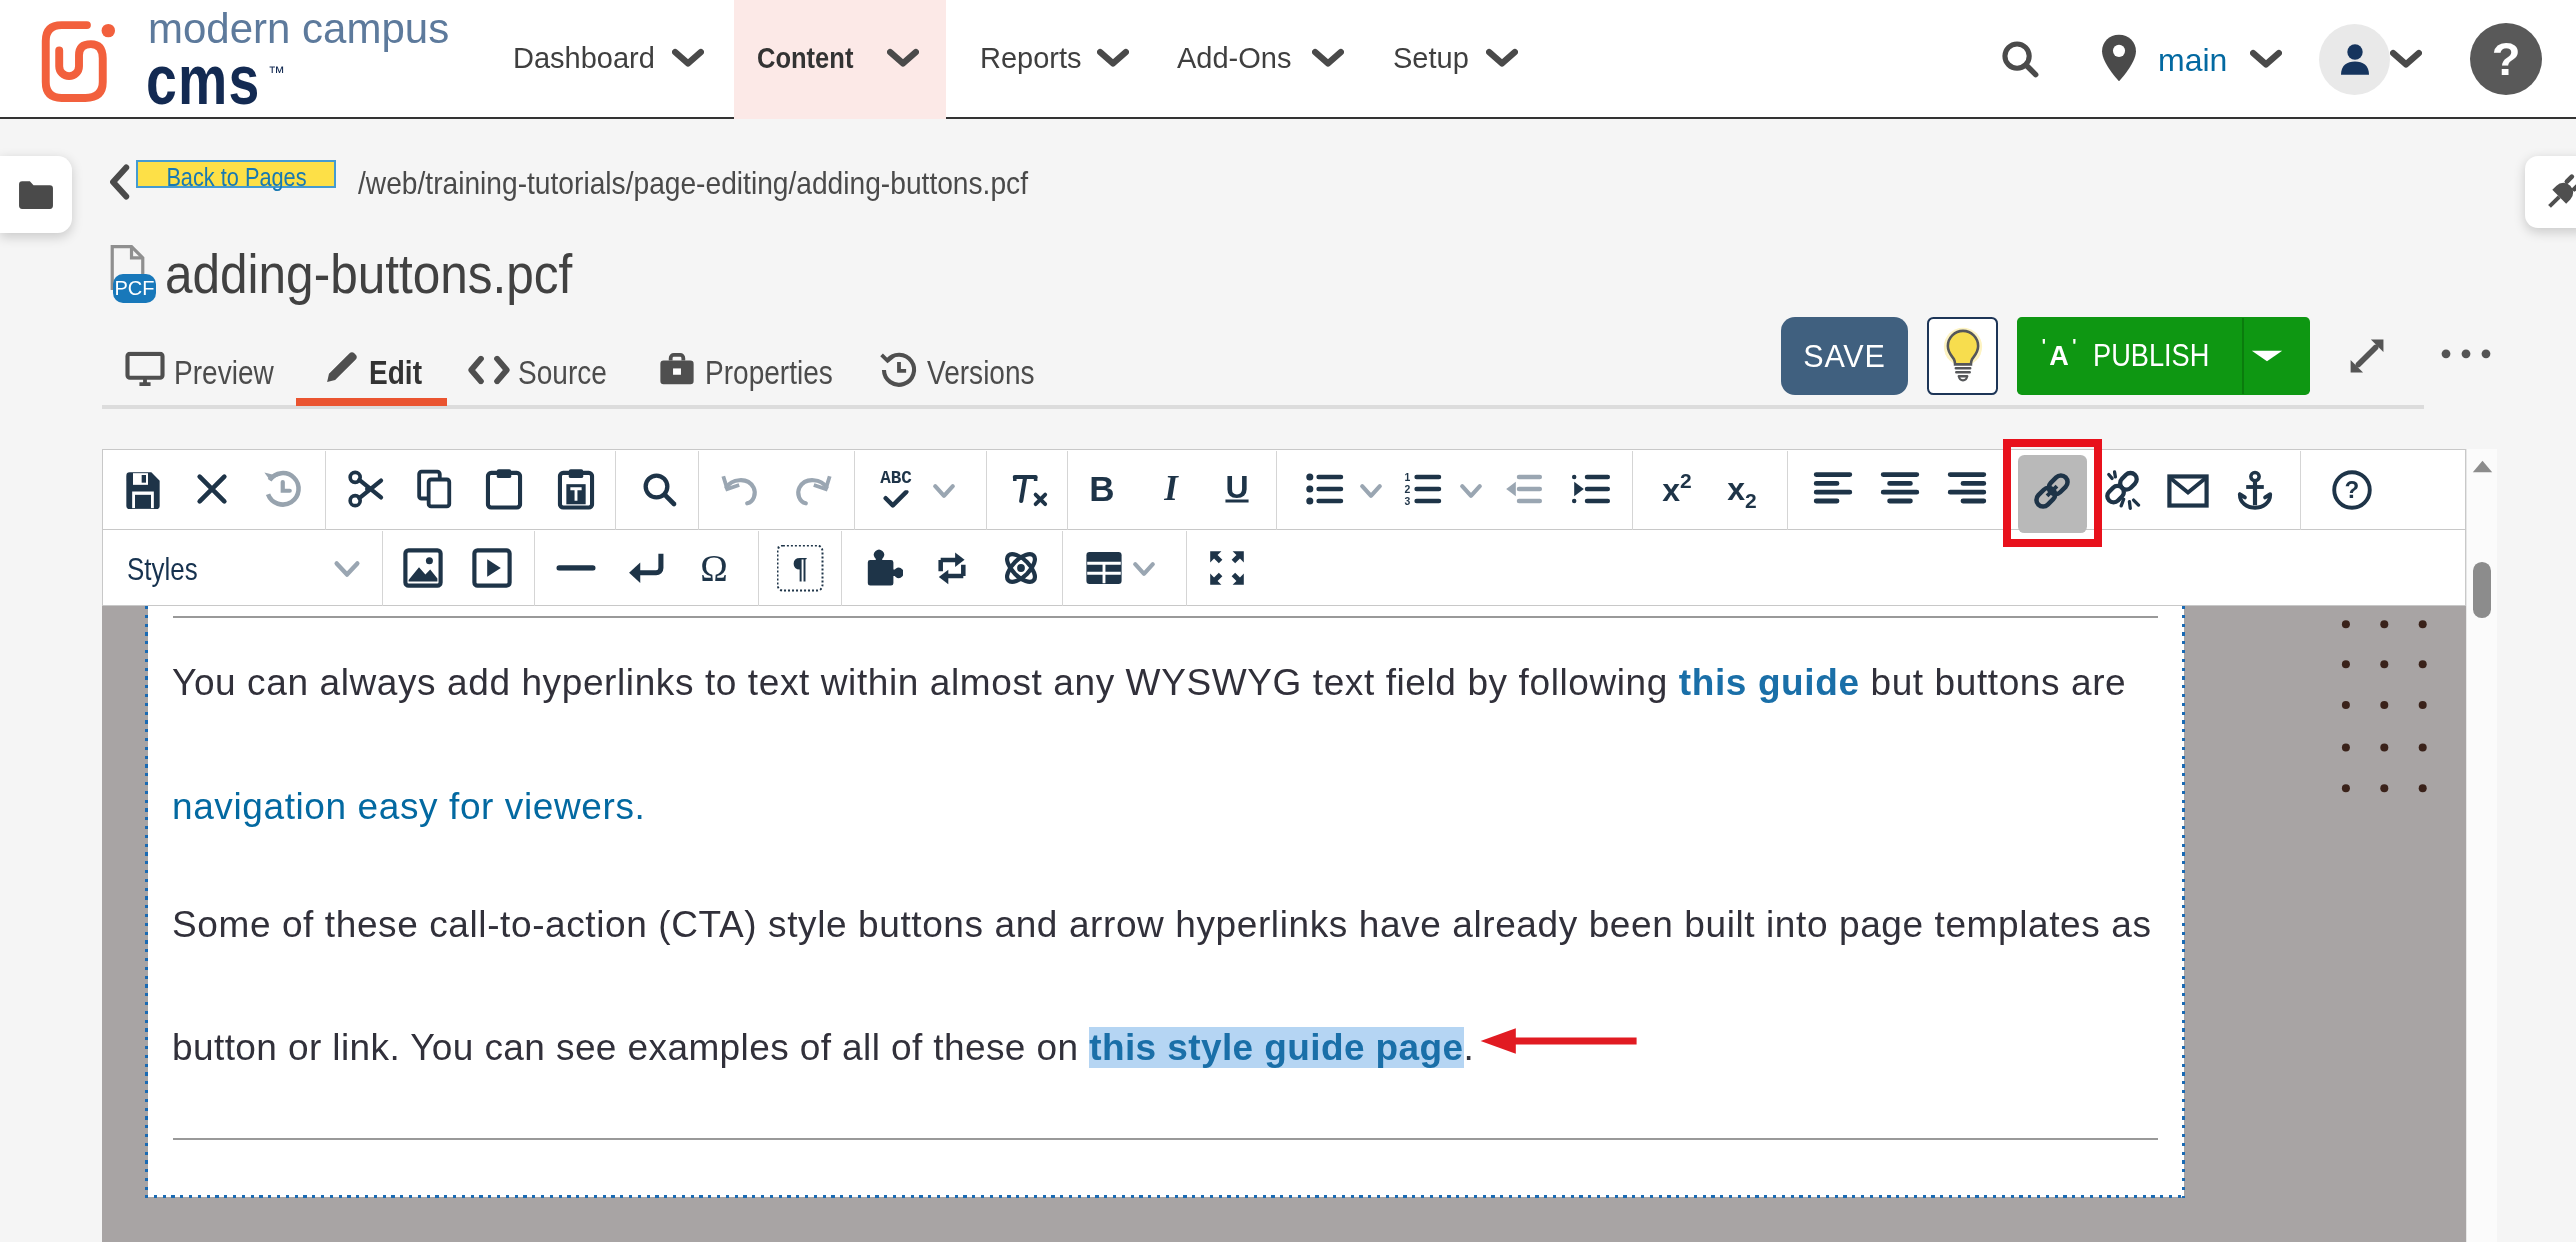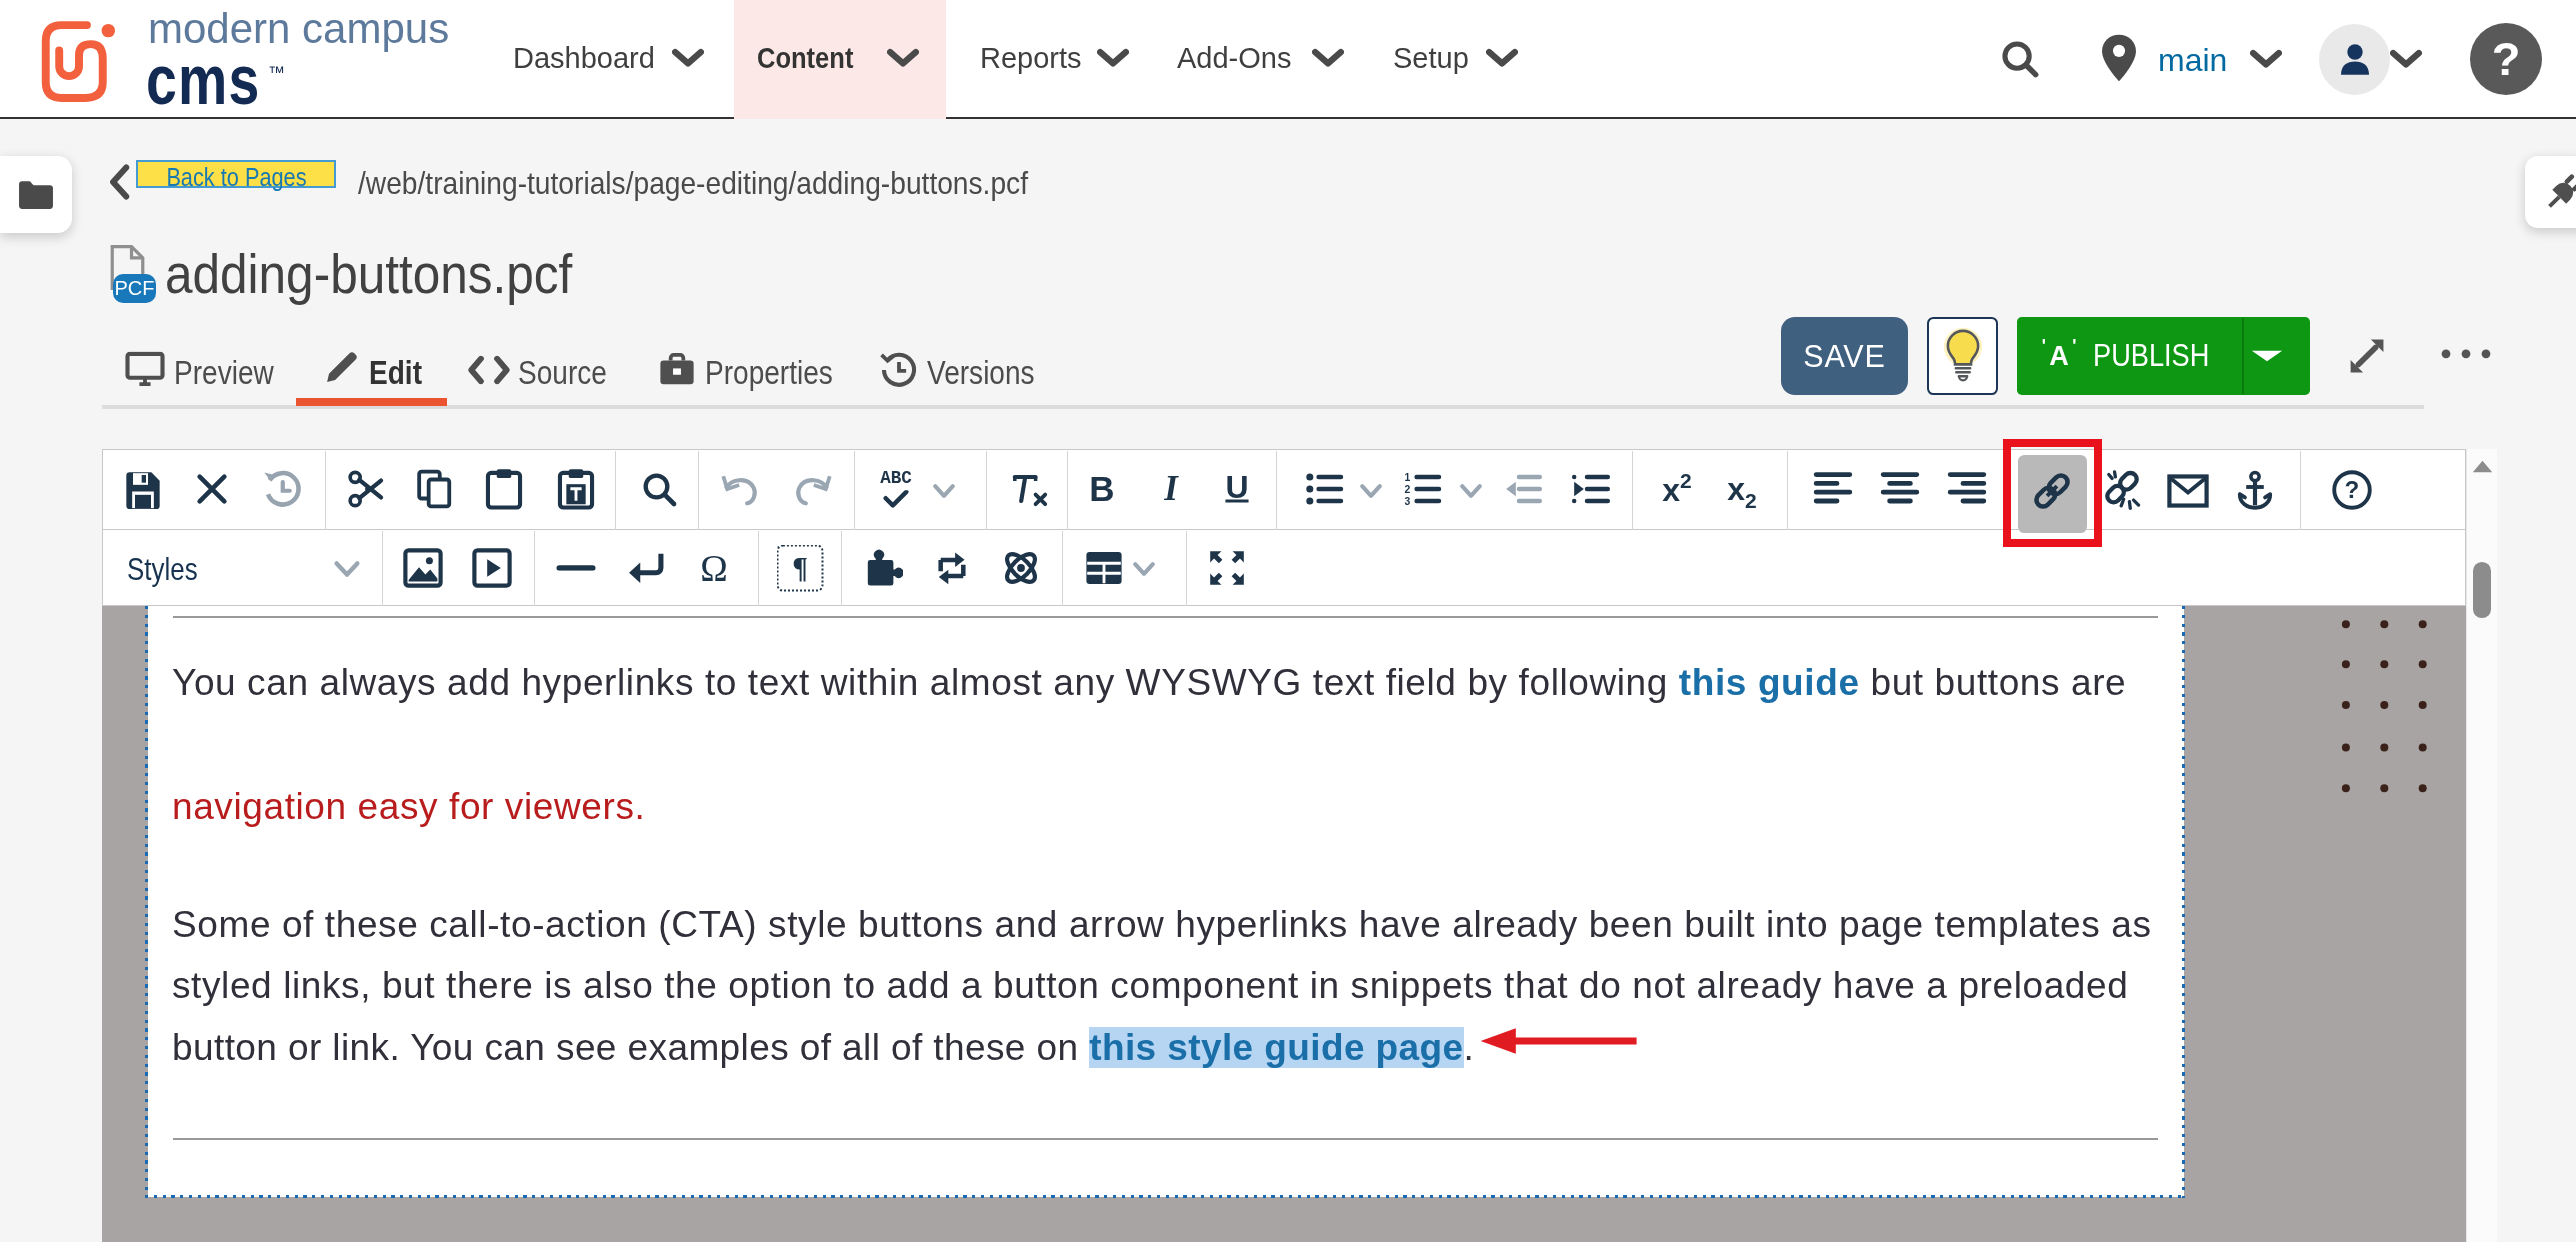--- a/index.html
+++ b/index.html
@@ -460,23 +460,22 @@
 <circle cx="26" cy="234" r="5"></circle>
         <circle cx="74" cy="234" r="5"></circle>
         <circle cx="122" cy="234" r="5"></circle>
 </g>
     </svg>
 
 <div class="abs" style="left:173px;top:616px;width:1985px;height:1.6px;background:#999;"></div>
 <div class="abs" style="left:173px;top:1138px;width:1985px;height:1.6px;background:#999;"></div>
 
 <div class="abs" style="left:172px;top:662px;font-size:37px;color:#31303a;letter-spacing:0.6px;white-space:nowrap;">You can always add hyperlinks to text within almost any WYSWYG text field by following <span style="color:#1a6fa8;font-weight:bold;">this guide</span> but buttons are</div>
-<div class="abs" style="left:172px;top:786px;font-size:37px;color:#b91c1c;letter-spacing:0.6px;white-space:nowrap;">navigation easy for viewers.</div>
+<div class="abs" style="left:172px;top:786px;font-size:37px;color:#0369a1;letter-spacing:0.6px;white-space:nowrap;">navigation easy for viewers.</div>
 <div class="abs" style="left:172px;top:904px;font-size:37px;color:#31303a;letter-spacing:0.6px;white-space:nowrap;">Some of these call-to-action (CTA) style buttons and arrow hyperlinks have already been built into page templates as</div>
-<div class="abs" style="left:172px;top:965px;font-size:37px;color:#31303a;letter-spacing:0.6px;white-space:nowrap;">styled links, but there is also the option to add a button component in snippets that do not already have a preloaded</div>
 <div class="abs" style="left:172px;top:1027px;font-size:37px;color:#31303a;letter-spacing:0.4px;white-space:nowrap;">button or link. You can see examples of all of these on <span style="background:#b5d5f3;color:#1a6fa8;font-weight:bold;">this style guide page</span>.</div>
 
 <svg class="abs" style="left:1479px;top:1025px;" width="160" height="32" viewBox="0 0 200 40">
       <path d="M197 20 L40 20" stroke="#e11b22" stroke-width="9"></path>
       <path d="M2 20 L46 4 L46 36 Z" fill="#e11b22"></path>
     </svg>
 
 </div>
 
 

